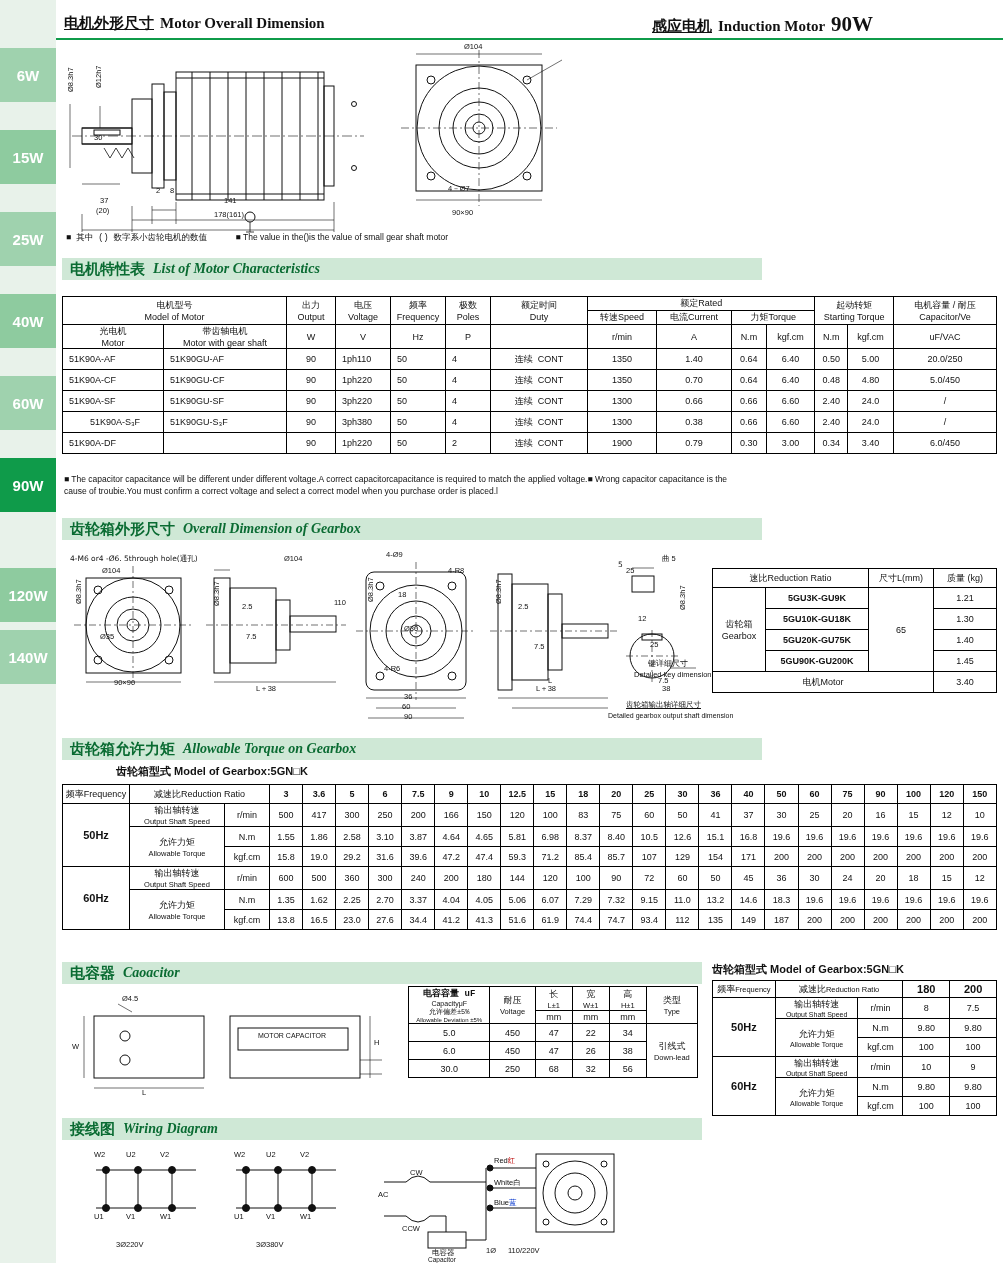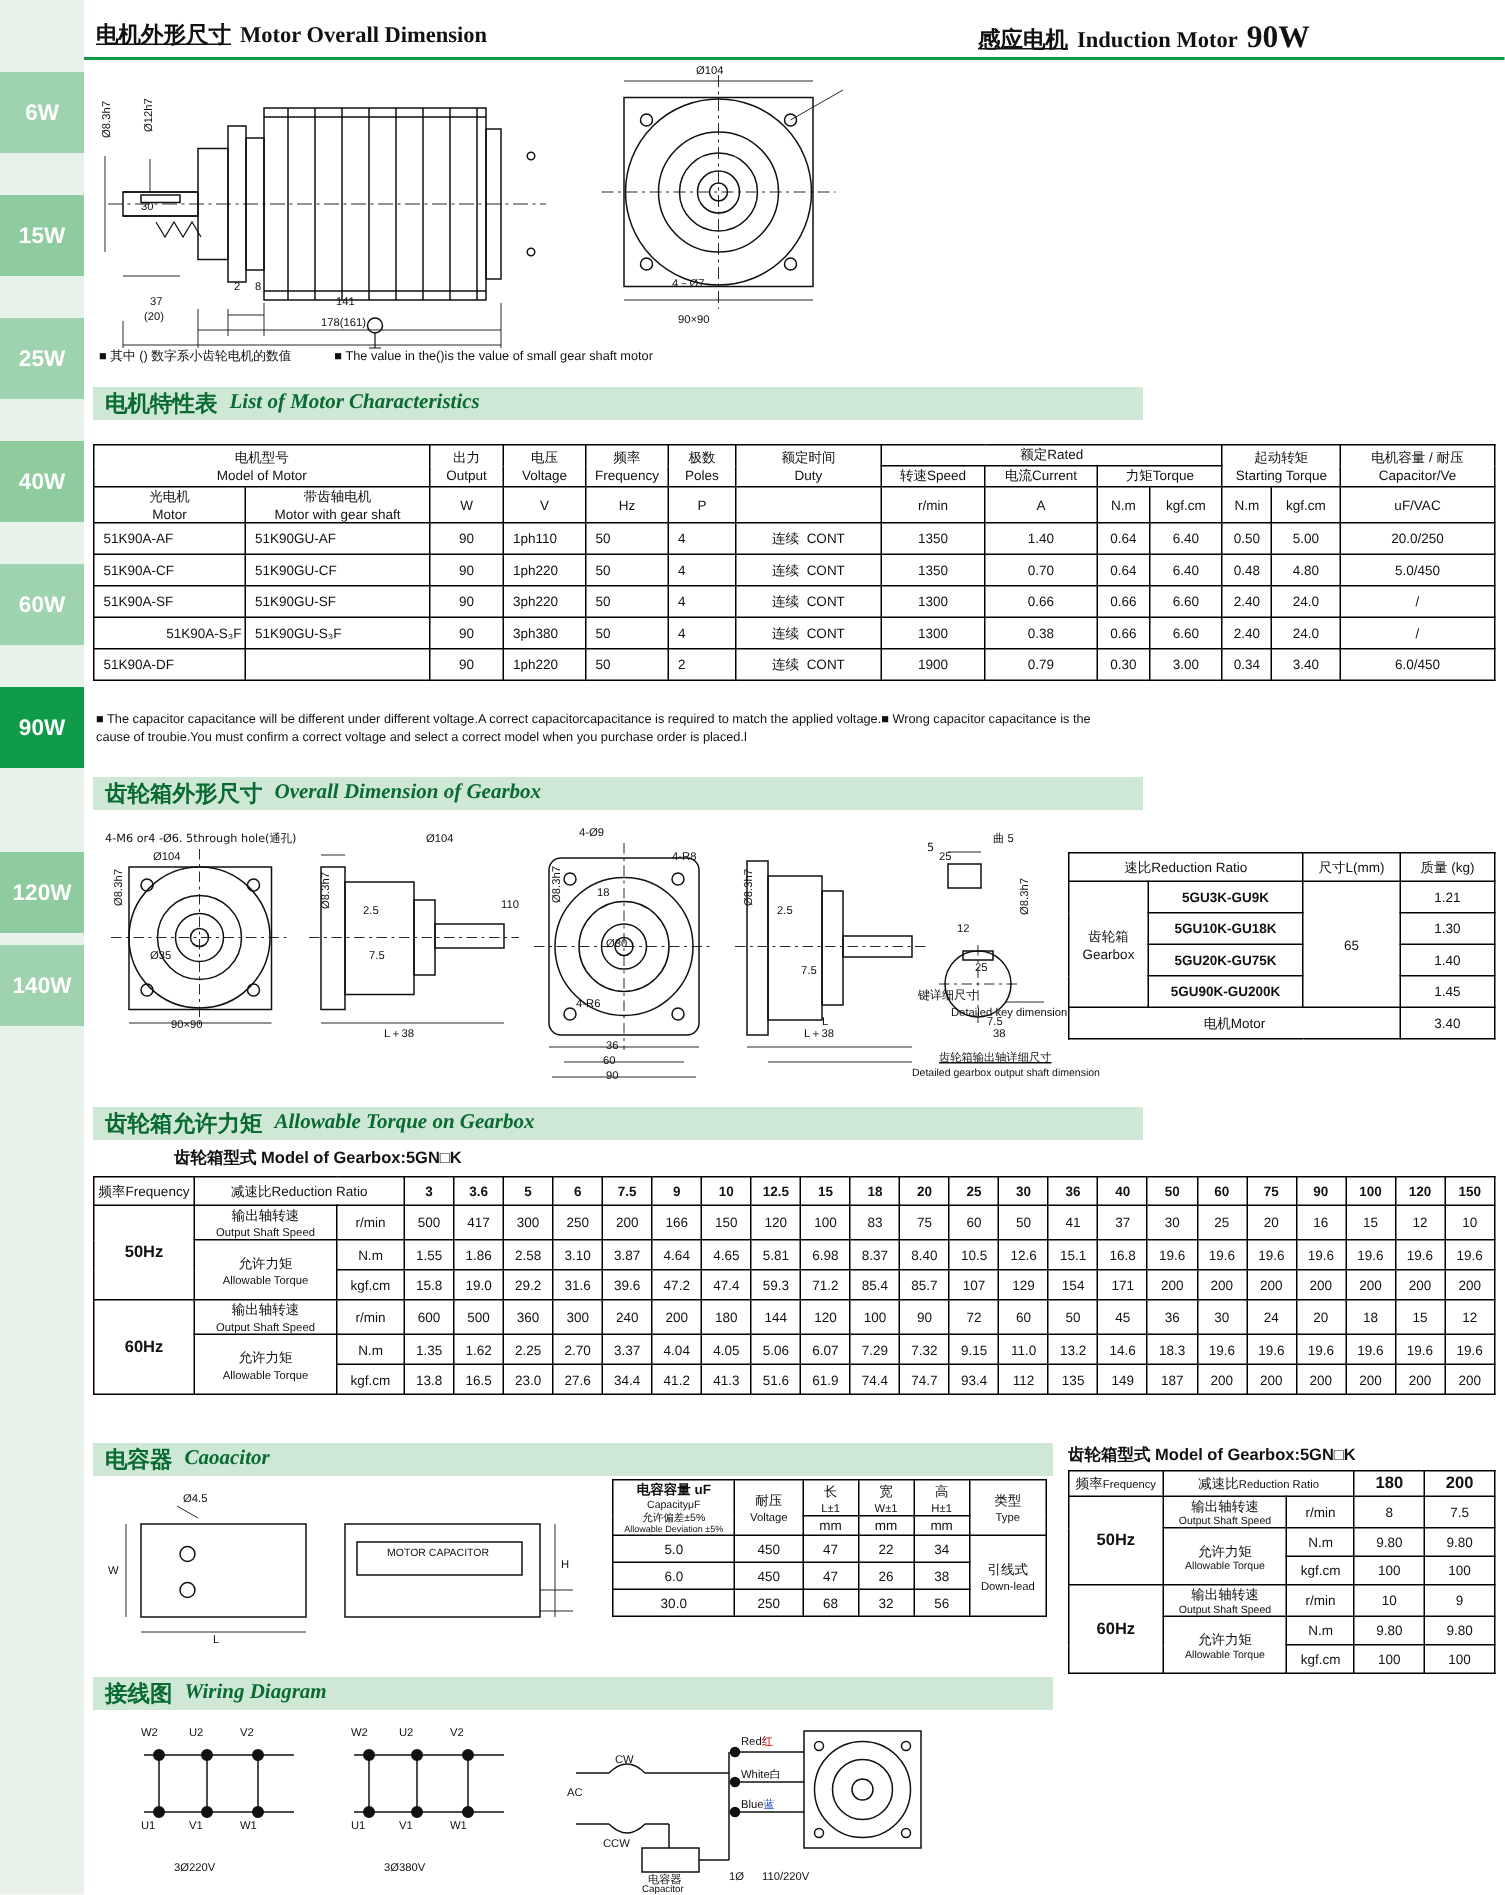--- a/index.html
+++ b/index.html
@@ -23,21 +23,21 @@
   .sec-title .cn{font-size:15px;font-weight:bold;color:#0a6b32;font-family:"DejaVu Sans",sans-serif;}
   .sec-title .en{font-size:14px;font-weight:bold;color:#0a6b32;margin-left:8px;font-family:"Liberation Serif",serif;font-style:italic;}
   .hdr{position:absolute;}
   .hdr .cn{font-size:15px;font-weight:bold;color:#111;font-family:"DejaVu Sans",sans-serif;text-decoration:underline;}
   .hdr .en{font-size:15px;font-weight:bold;color:#111;margin-left:6px;font-family:"Liberation Serif",serif;}
   .hdr .w{font-size:21px;font-weight:bold;}
   
   table.t{border-collapse:collapse;position:absolute;}
   table.t td,table.t th{border:1px solid #000;text-align:center;vertical-align:middle;font-size:9px;padding:0 2px;font-family:"Liberation Sans",sans-serif;}
   .note{position:absolute;font-size:8.5px;line-height:1.25;color:#111;}
-  .cnfont{font-family:Liberation Sans, sans-serif;}
+  .cnfont{font-family:Liberation Mono, monospace;}
   .dim{position:absolute;}
   .lbl{position:absolute;font-size:7.5px;color:#111;white-space:nowrap;}
   .lbl.cn{font-family:"DejaVu Sans",sans-serif;}
   svg{display:block;}
   .greenline{position:absolute;background:#0f9b4a;height:2px;}
 </style>
 </head>
 <body>
 
 <div id="rail">
@@ -268,21 +268,21 @@
       <td><span class="cnfont">连续</span>&nbsp;&nbsp;<span>CONT</span></td>
       <td>1300</td>
       <td>0.66</td>
       <td>0.66</td>
       <td>6.60</td>
       <td>2.40</td>
       <td>24.0</td>
       <td>/</td>
     </tr>
     <tr>
-      <td style="height:20px;text-align:right;padding-left:6px">51K90A-S₃F</td>
+      <td style="height:20px;text-align:center;padding-left:6px">51K90A-S₃F</td>
       <td style="text-align:left;padding-left:6px">51K90GU-S₃F</td>
       <td>90</td>
       <td style="text-align:left;padding-left:6px">3ph380</td>
       <td style="text-align:left;padding-left:6px">50</td>
       <td style="text-align:left;padding-left:6px">4</td>
       <td><span class="cnfont">连续</span>&nbsp;&nbsp;<span>CONT</span></td>
       <td>1300</td>
       <td>0.38</td>
       <td>0.66</td>
       <td>6.60</td>
@@ -402,21 +402,21 @@
     <div class="lbl" style="left:338px;top:144px;">36</div>
     <div class="lbl" style="left:336px;top:154px;">60</div>
     <div class="lbl" style="left:338px;top:164px;">90</div>
     <div class="lbl" style="left:48px;top:130px;">90×90</div>
     <div class="lbl" style="left:190px;top:136px;">L＋38</div>
     <div class="lbl" style="left:470px;top:136px;">L＋38</div>
     <div class="lbl" style="left:482px;top:128px;">L</div>
     <div class="lbl" style="left:596px;top:136px;">38</div>
     <div class="lbl cn" style="left:552px;top:12px;">5</div>
   </div>
-  <div class="lbl cn" style="left:556px;top:658px;font-size:8px;">键详细尺寸</div>
+  <div class="lbl cn" style="left:592px;top:658px;font-size:8px;">键详细尺寸</div>
   <div class="lbl" style="left:578px;top:670px;font-size:7.5px;">Detailed key dimension</div>
   <div class="lbl cn" style="left:570px;top:700px;font-size:7.5px;text-decoration:underline;">齿轮箱输出轴详细尺寸</div>
   <div class="lbl" style="left:552px;top:712px;font-size:7px;">Detailed gearbox output shaft dimension</div>
 
   <table class="t" id="tbl-ratio" style="left:656px;top:568px;width:285px;">
     <tbody>
         <tr>
       <td colspan="2" style="height:18px;width:160px;">
         <span class="cnfont">速比</span><span>Reduction Ratio</span>
       </td>

